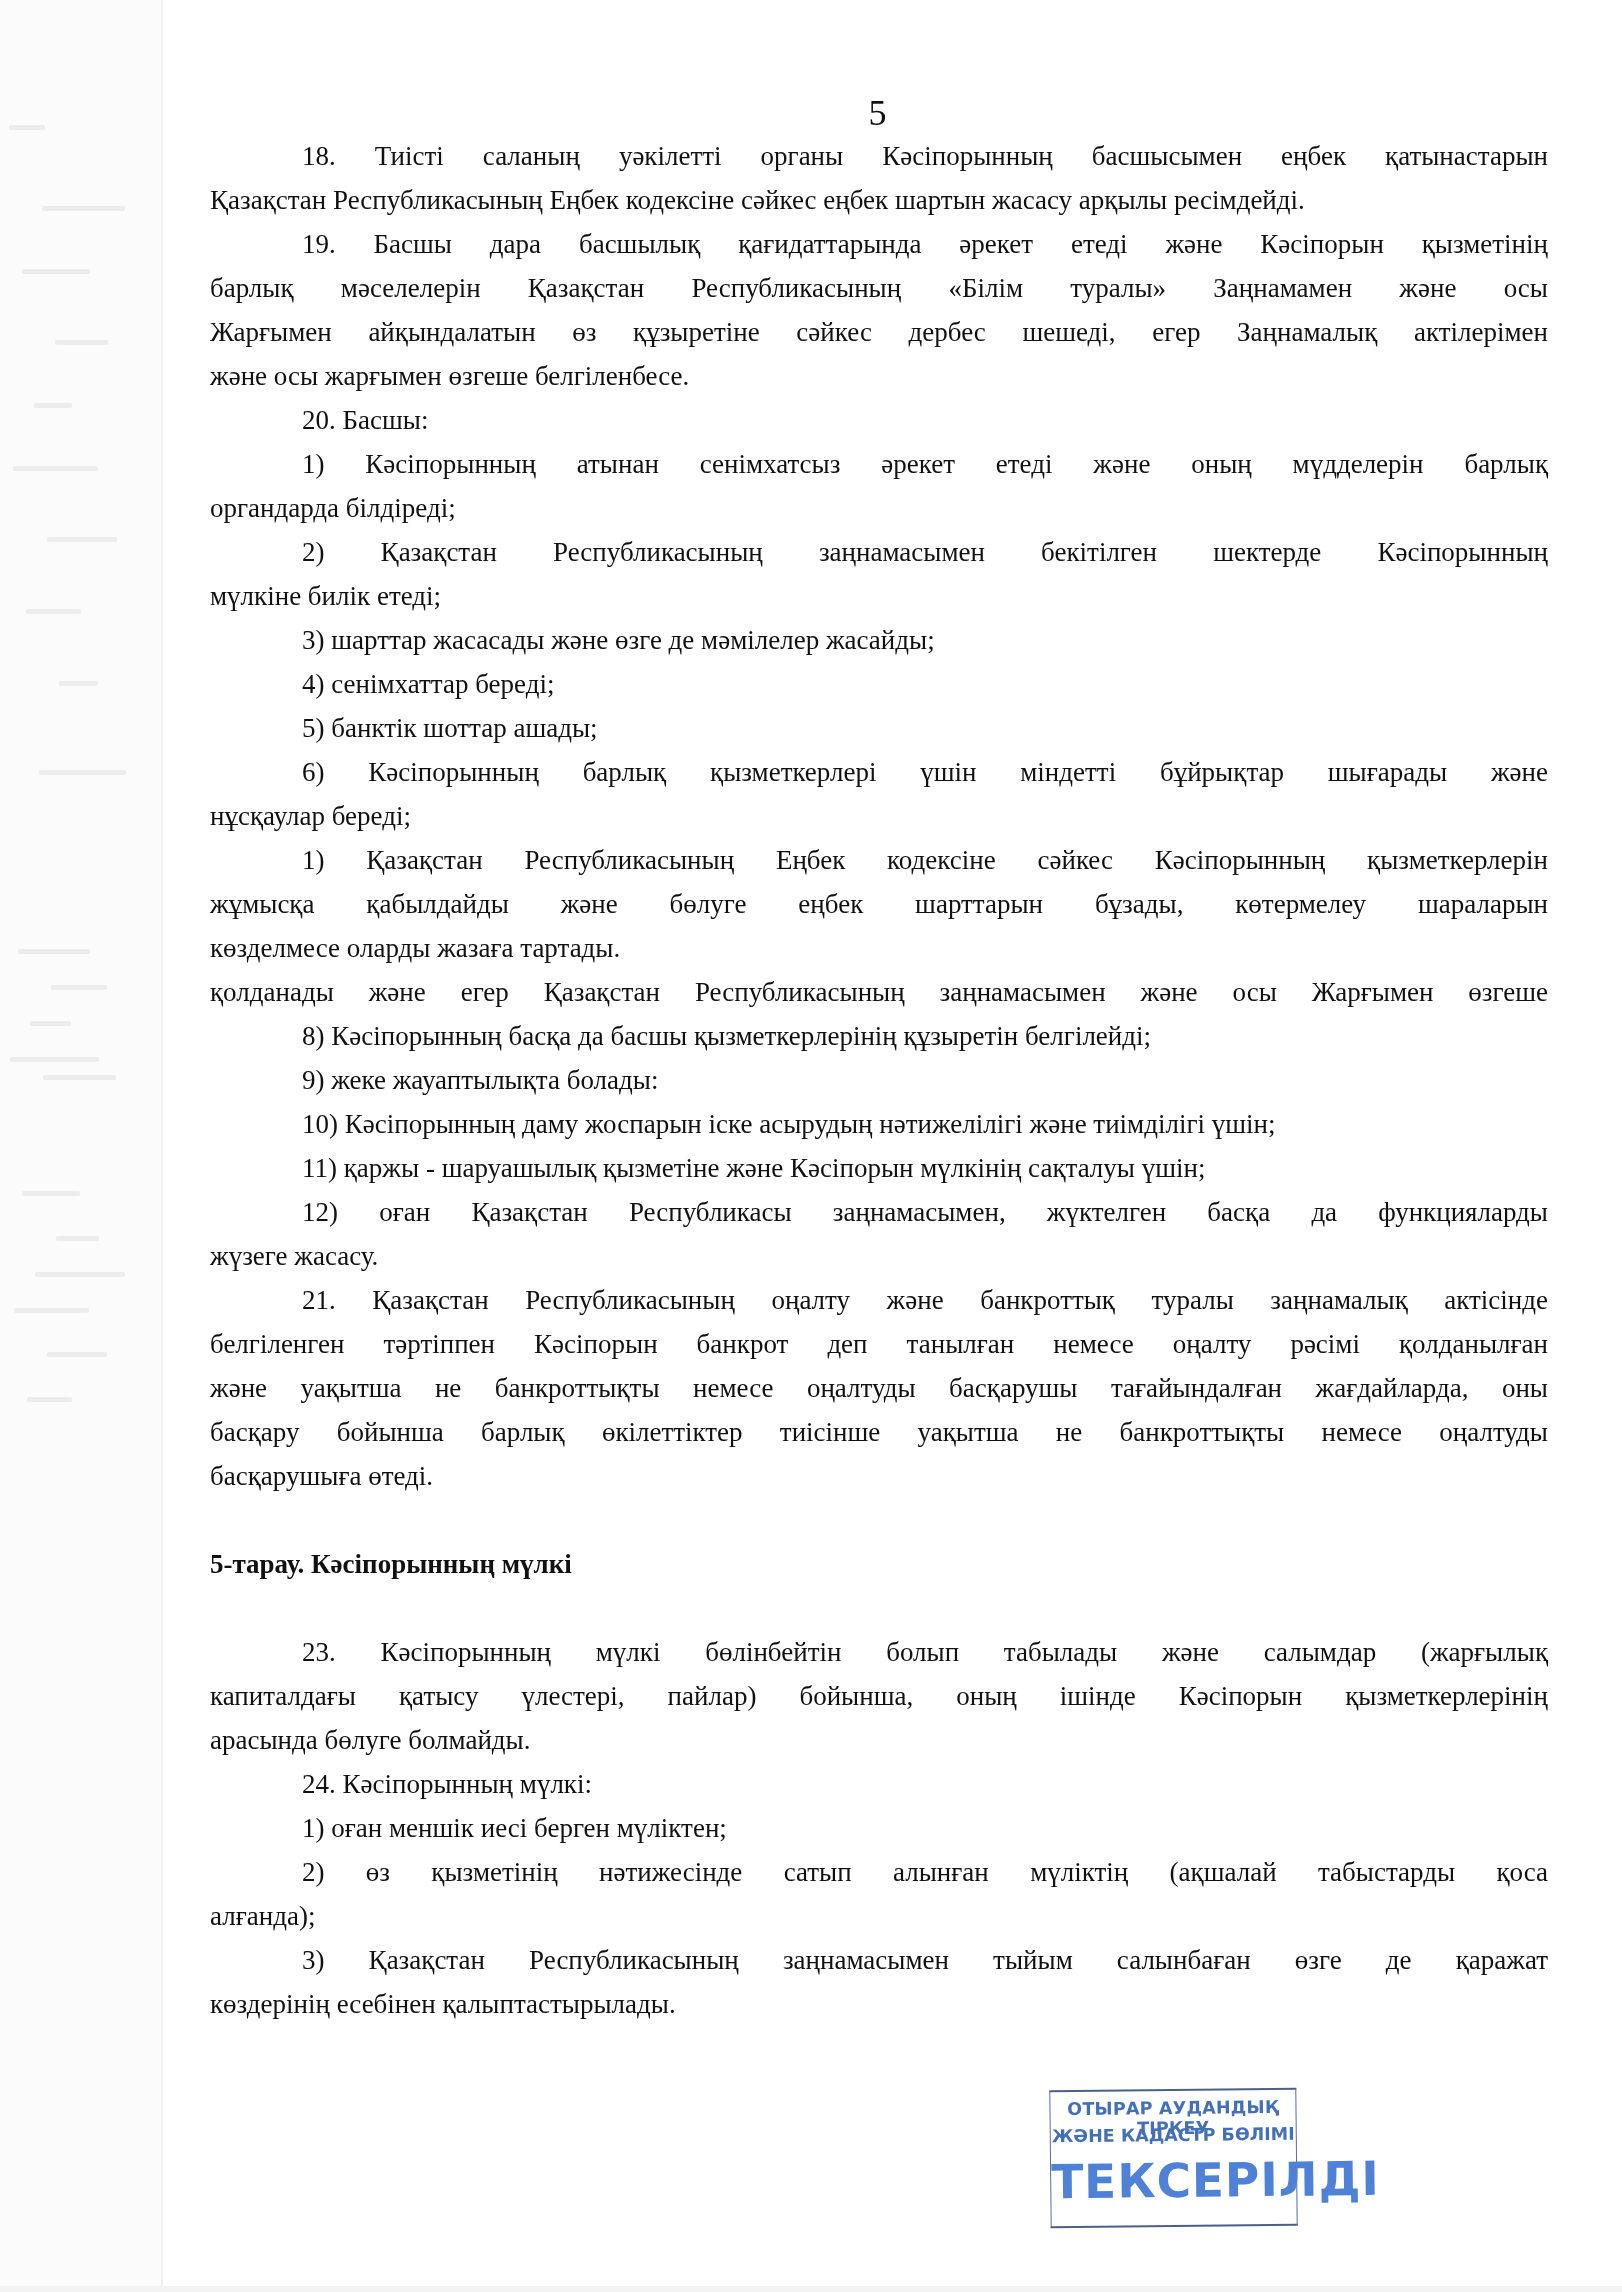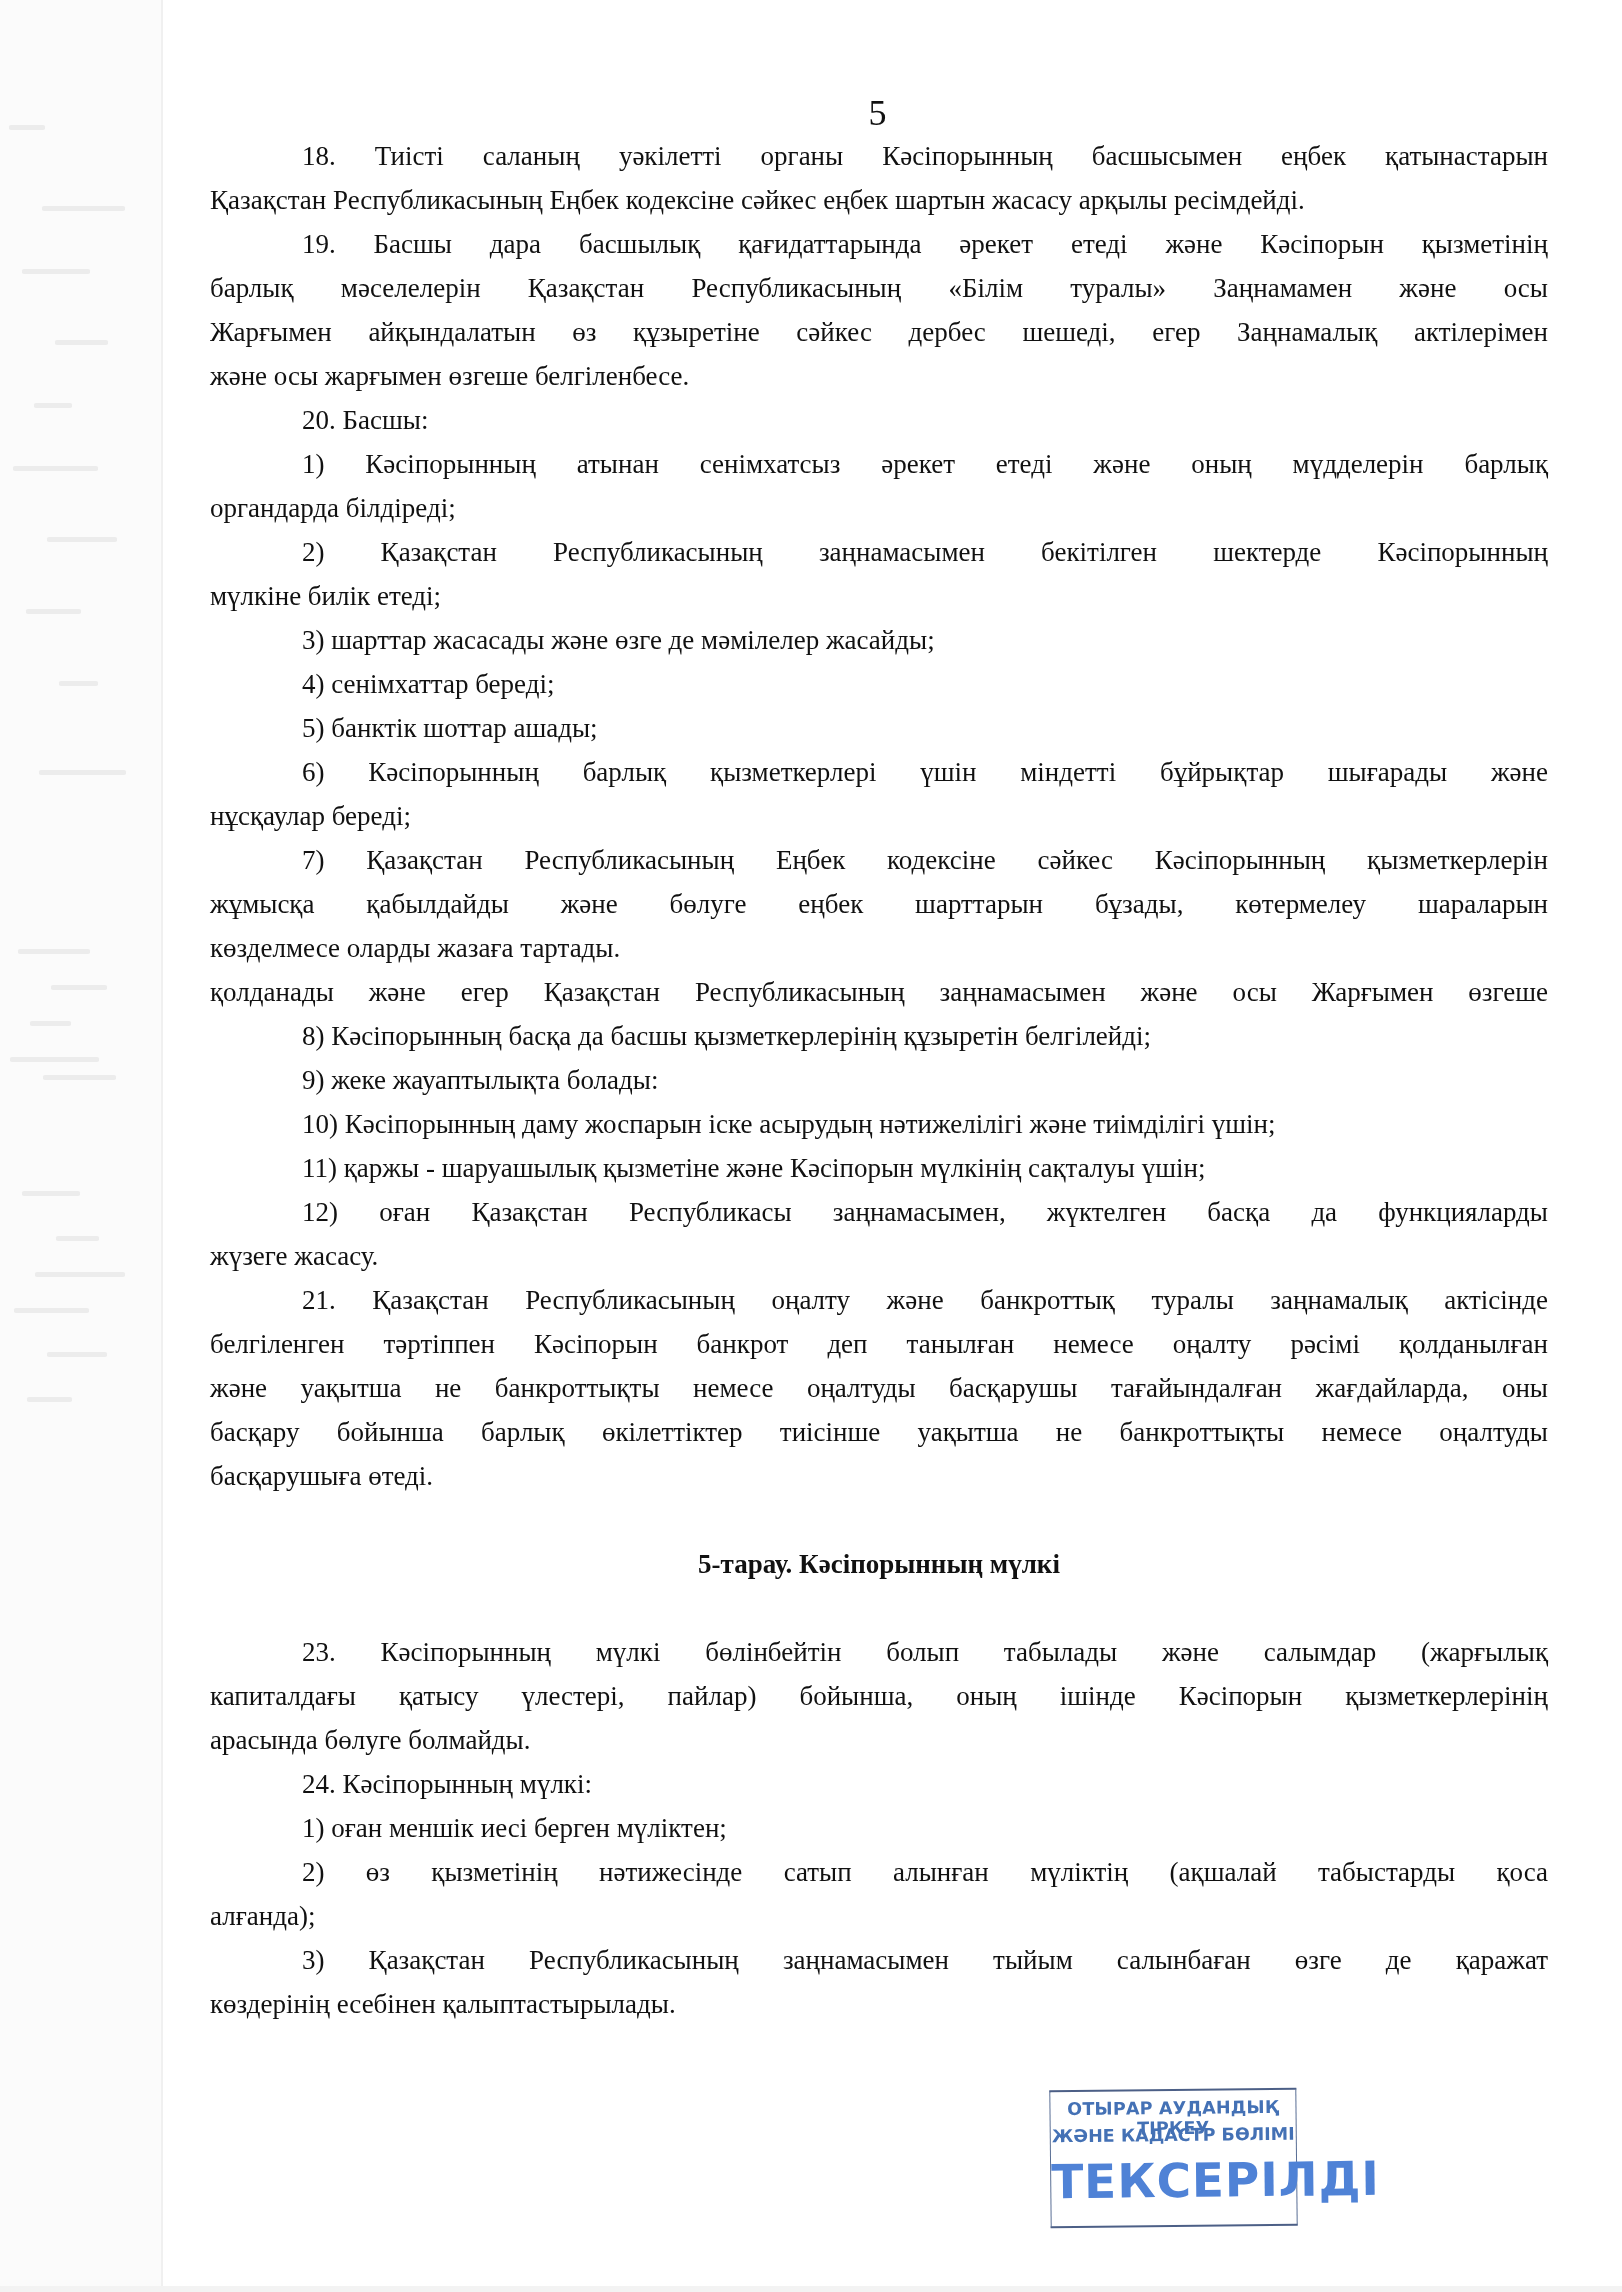--- a/index.html
+++ b/index.html
@@ -62,21 +62,21 @@
     text-align: justify;
     text-align-last: justify;
     height: 44px;
     overflow: visible;
   }
   .line.first { padding-left: 92px; }
   .line.last { text-align-last: left; }
   .spacer { height: 44px; }
   .heading {
     display: block;
-    text-align: center;
+    text-align: left;
     font-weight: bold;
     height: 44px;
   }
   
   .stamp {
     position: absolute;
     left: 1050px;
     top: 2089px;
     width: 245px;
     height: 134px;
@@ -167,21 +167,21 @@
         <span class="line first last">4) сенімхаттар береді;</span>
       </div>
       <div>
         <span class="line first last">5) банктік шоттар ашады;</span>
       </div>
       <div>
         <span class="line first">6) Кәсіпорынның барлық қызметкерлері үшін міндетті бұйрықтар шығарады және</span>
         <span class="line last">нұсқаулар береді;</span>
       </div>
       <div>
-        <span class="line first">7) Қазақстан Республикасының Еңбек кодексіне сәйкес Кәсіпорынның қызметкерлерін</span>
+        <span class="line first">1) Қазақстан Республикасының Еңбек кодексіне сәйкес Кәсіпорынның қызметкерлерін</span>
         <span class="line">жұмысқа қабылдайды және бөлуге еңбек шарттарын бұзады, көтермелеу шараларын</span>
         <span class="line last">көзделмесе оларды жазаға тартады.</span>
         <span class="line">қолданады және егер Қазақстан Республикасының заңнамасымен және осы Жарғымен өзгеше</span>
       </div>
       <div>
         <span class="line first last">8) Кәсіпорынның басқа да басшы қызметкерлерінің құзыретін белгілейді;</span>
       </div>
       <div>
         <span class="line first last">9) жеке жауаптылықта болады:</span>
       </div>

